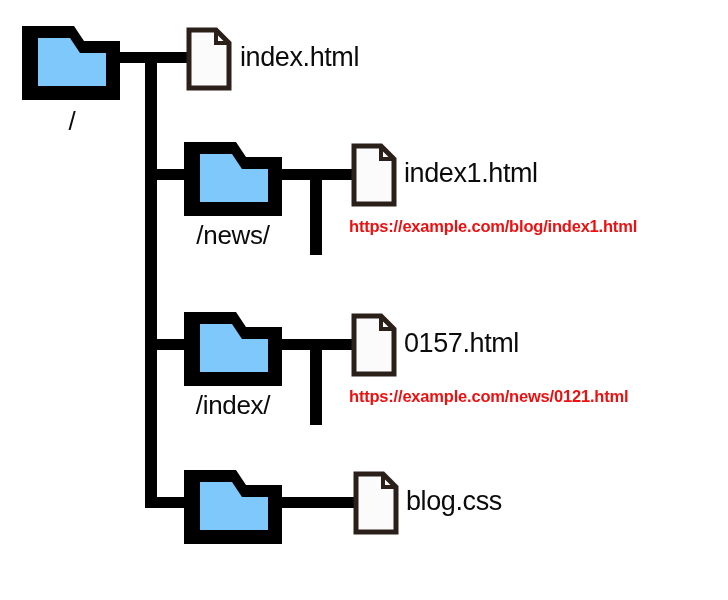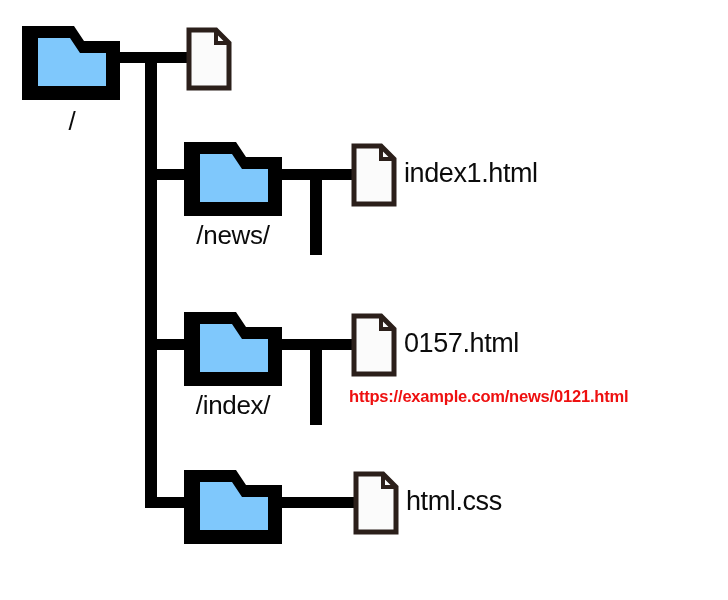--- a/index.html
+++ b/index.html
@@ -123,28 +123,30 @@
     </g>
 
     <g>
       <path d="M356 474 H383 L396 487 V532 H356 Z" fill="#fbfbfb" stroke="#2b1f1a" stroke-width="5" stroke-linejoin="miter"></path>
       <path d="M383 474 L383 487 L396 487" fill="none" stroke="#2b1f1a" stroke-width="4"></path>
     </g>
   </svg>
 
   <div class="node-label folder-label" style="left:42px; top:108px; width:60px;">/</div>
 
+  <div class="node-label file-label" style="left:240px; top:44px;">index.html</div>
 
   <div class="node-label folder-label" style="left:183px; top:222px; width:100px;">/news/</div>
 
   <div class="node-label file-label" style="left:404px; top:160px;text-align:center;">index1.html</div>
 
+  <div class="url-label" style="left:349px; top:218px;">https://example.com/blog/index1.html</div>
 
   <div class="node-label folder-label" style="left:183px; top:392px; width:100px;">/index/</div>
 
   <div class="node-label file-label" style="left:404px; top:330px;">0157.html</div>
 
   <div class="url-label" style="left:349px; top:388px;text-align:center;">https://example.com/news/0121.html</div>
 
 
-  <div class="node-label file-label" style="left:406px; top:488px;">html.css</div>
+  <div class="node-label file-label" style="left:406px; top:488px;">blog.css</div>
 
 </div>
 
 </body></html>

